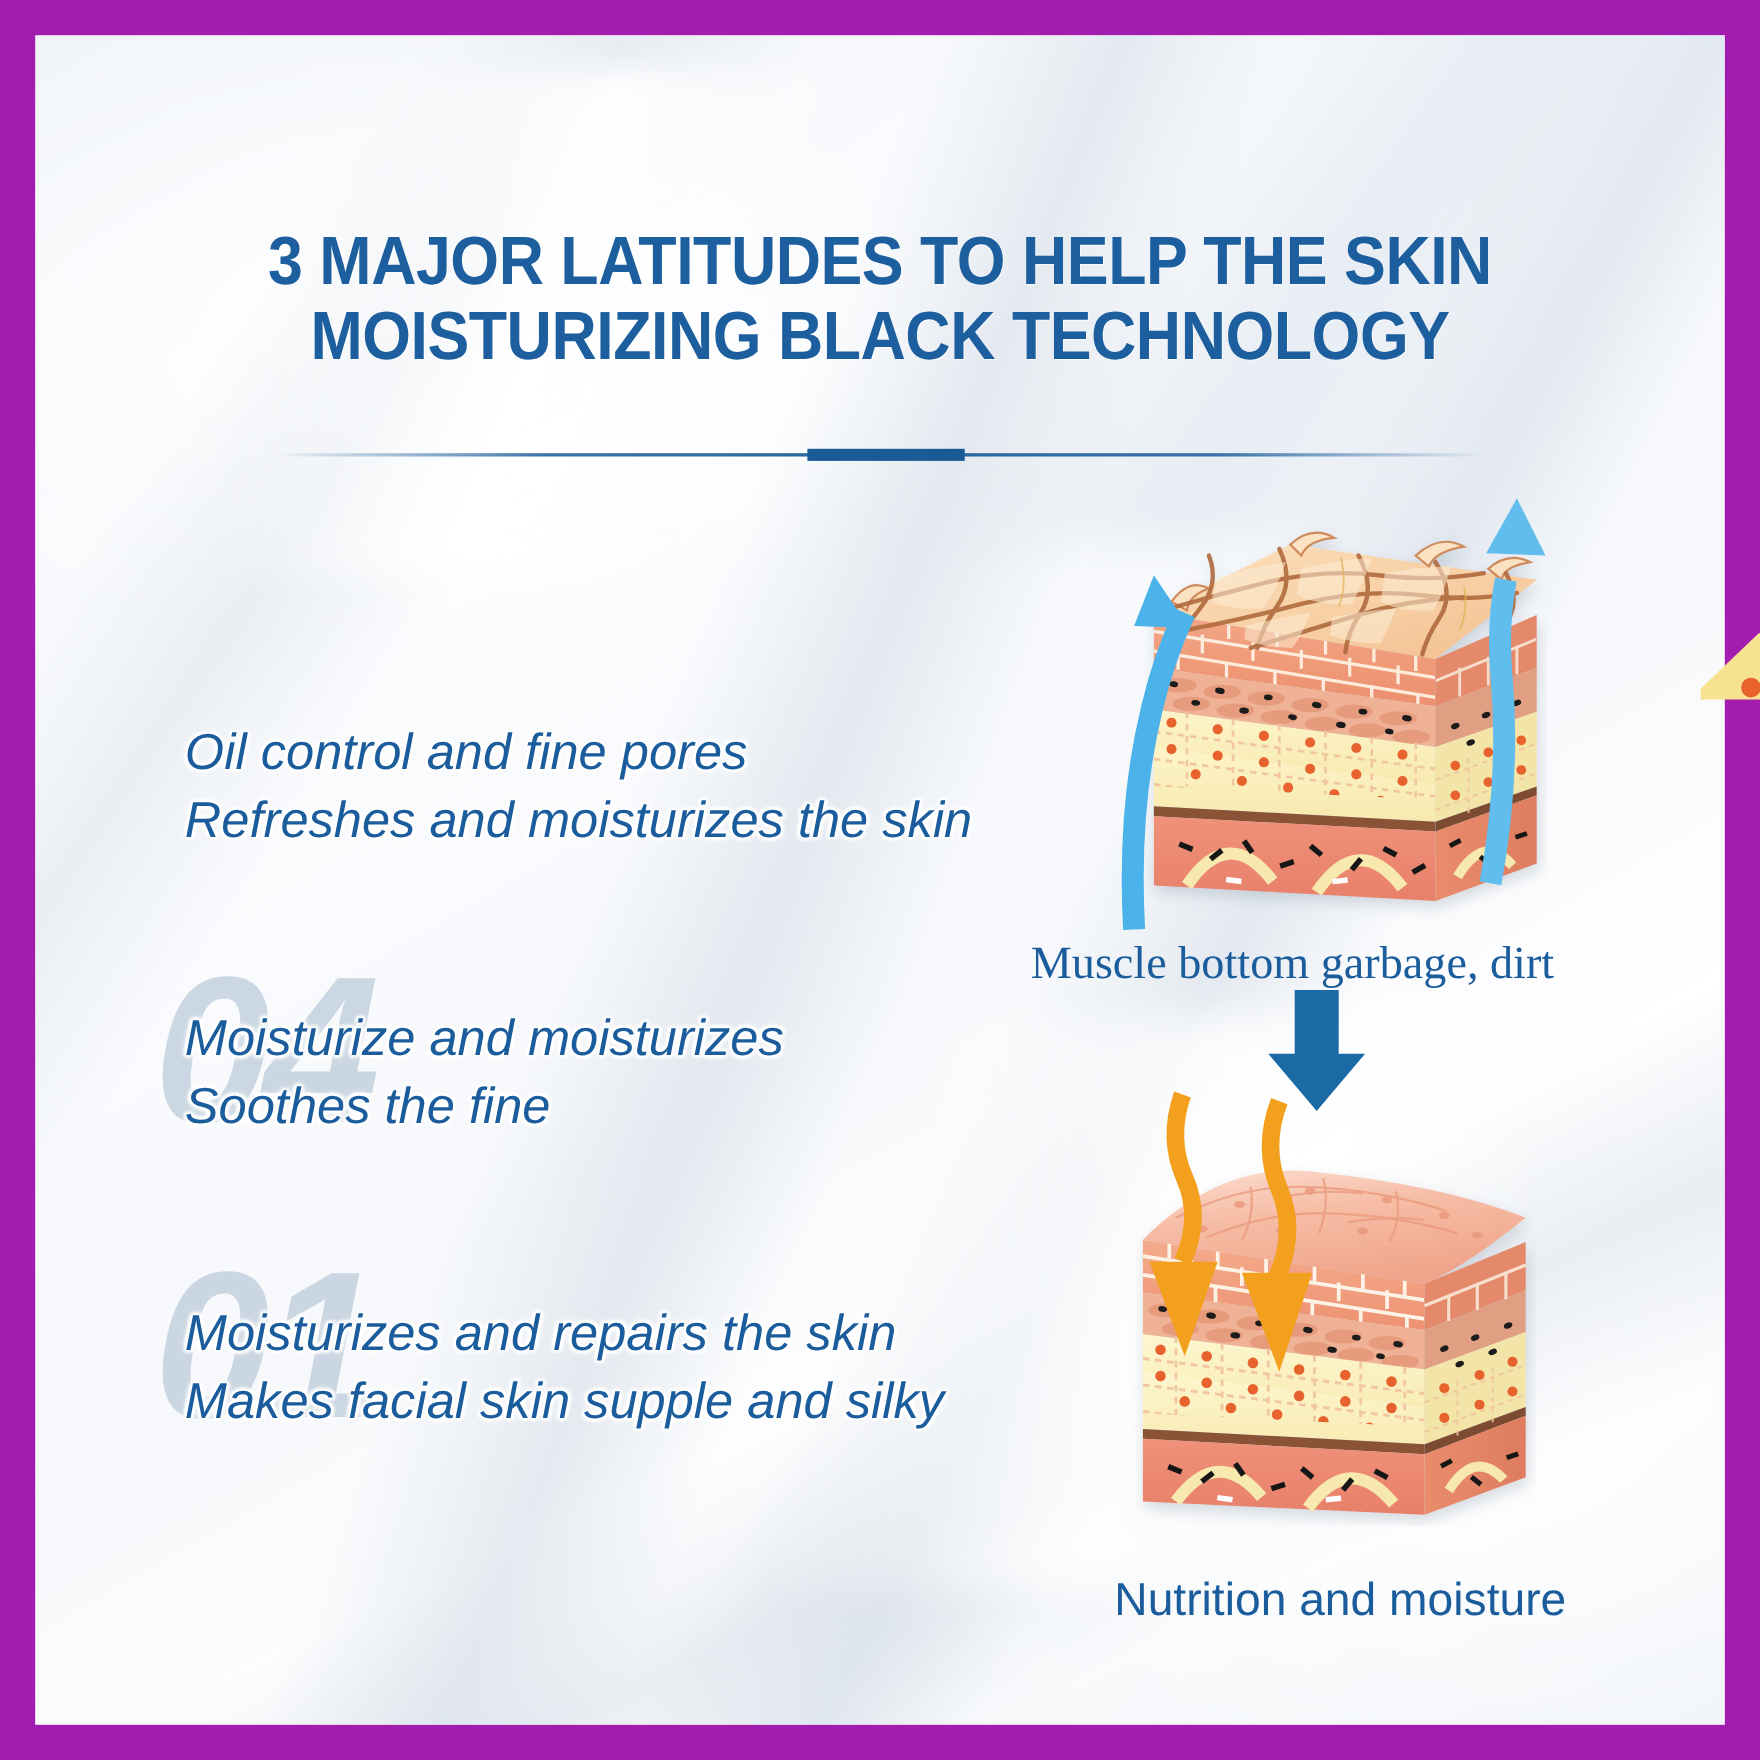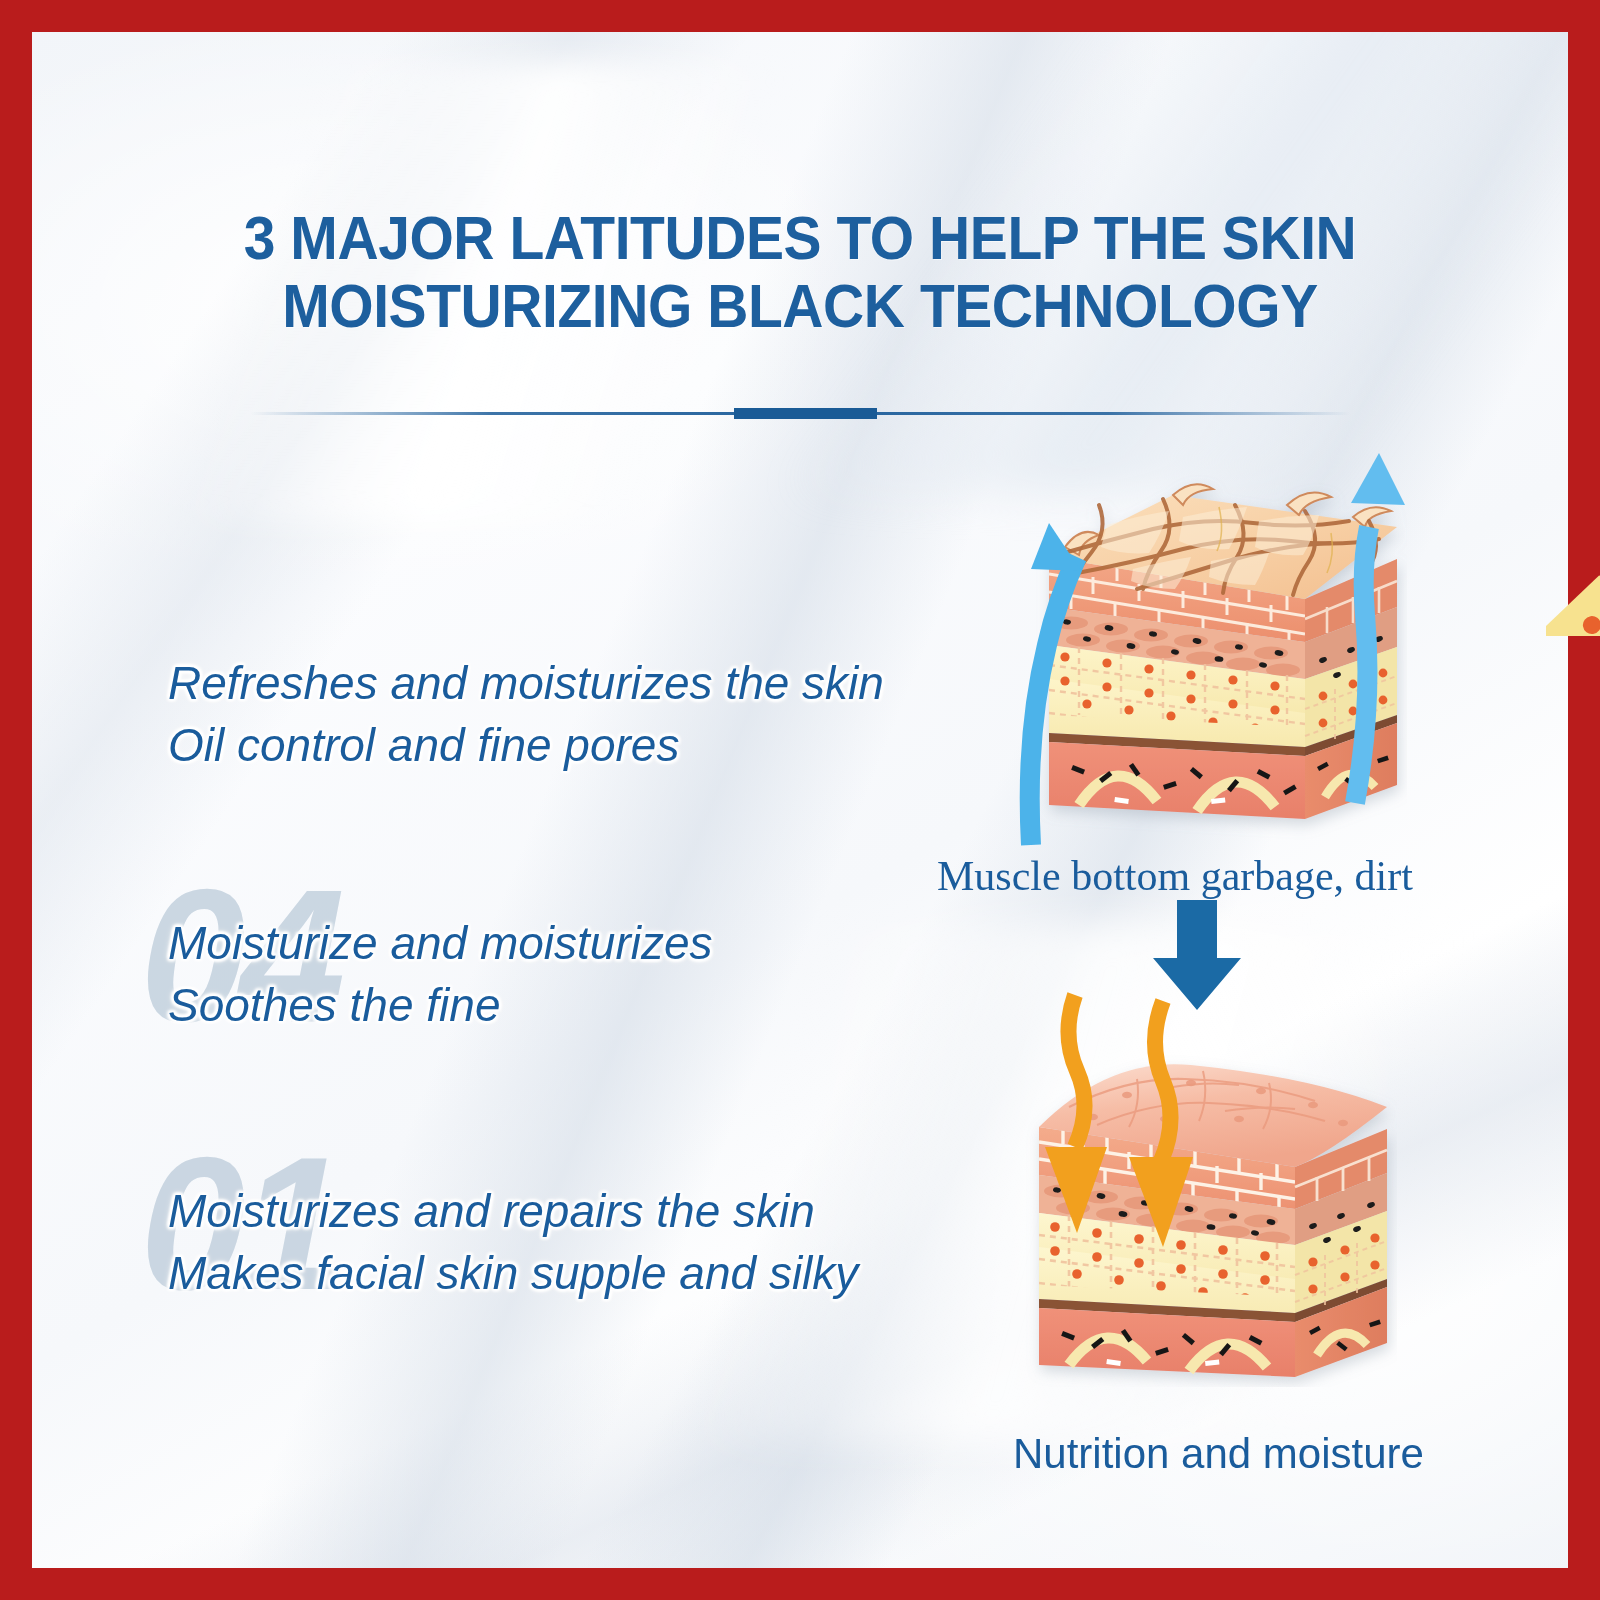--- a/index.html
+++ b/index.html
@@ -7,21 +7,21 @@
     width:1600px; height:1600px;
     font-family:"Liberation Sans", sans-serif;
     background:#a3b6c5;
     overflow:hidden;
   }
 
   
   .poster {
     position:relative;
     width:1600px; height:1600px;
-    background:#b91c1c;
+    background:#a21caf;
     overflow:hidden;
   }
   .canvas {
     position:absolute;
     left:32px; top:32px;
     width:1536px; height:1536px;
     background:
       linear-gradient(112deg, rgba(255,255,255,0) 38%, rgba(210,219,230,.55) 46%, rgba(255,255,255,0) 53%),
       linear-gradient(118deg, rgba(255,255,255,0) 58%, rgba(206,216,228,.5) 65%, rgba(255,255,255,0) 71%),
       linear-gradient(124deg, rgba(255,255,255,0) 14%, rgba(214,222,232,.45) 21%, rgba(255,255,255,0) 28%),
@@ -133,22 +133,22 @@
       <div class="title-line">MOISTURIZING BLACK TECHNOLOGY</div>
     </div>
 
     <div class="divider">
       <div class="thin"></div>
       <div class="thick"></div>
     </div>
 
     <div class="item" id="item0">
       <div class="lines">
+        <div>Oil control and fine pores</div>
         <div>Refreshes and moisturizes the skin</div>
-        <div>Oil control and fine pores</div>
       </div>
     </div>
 
     <div class="item" id="item1">
       <div class="num">04</div>
       <div class="lines">
         <div>Moisturize and moisturizes</div>
         <div>Soothes the fine</div>
       </div>
     </div>

